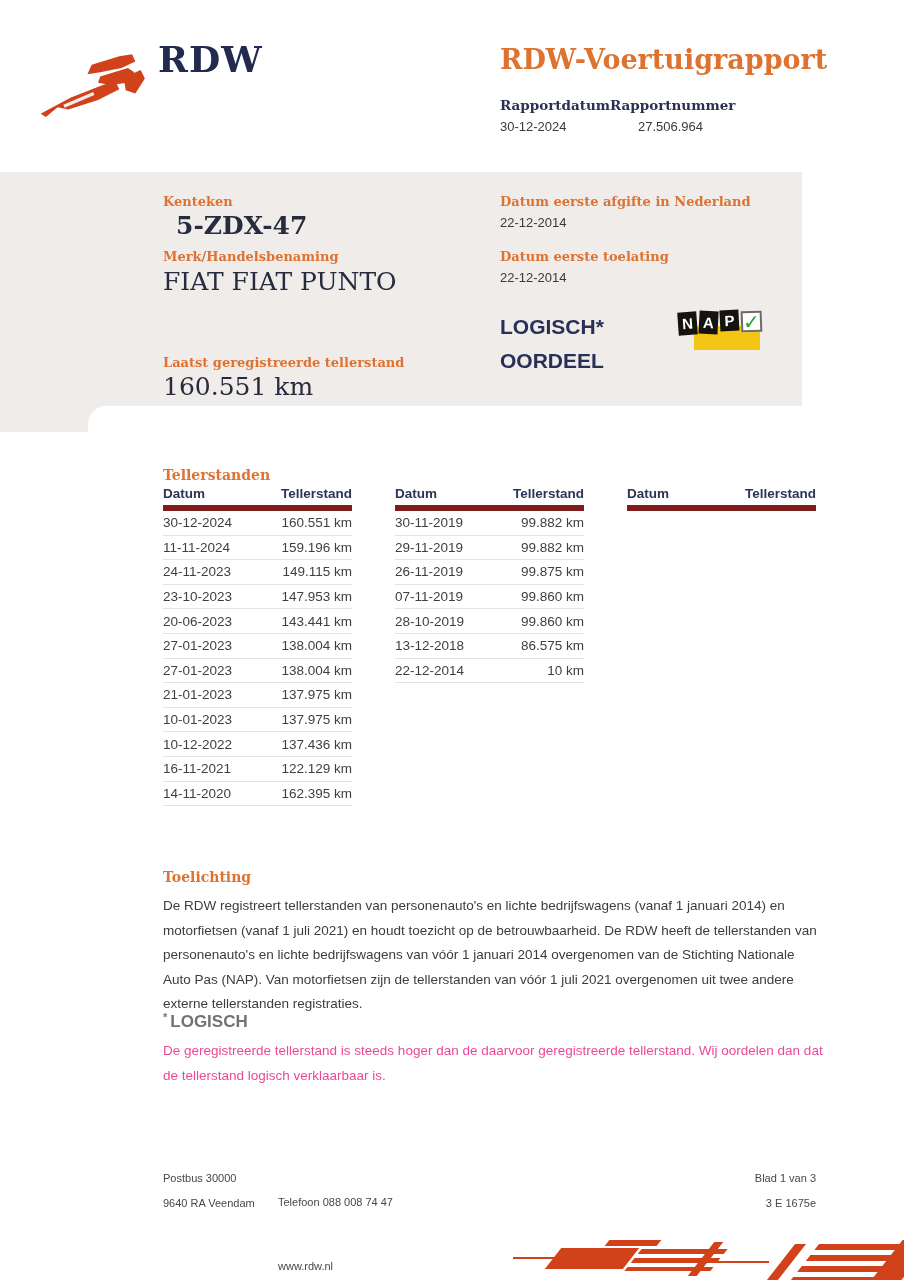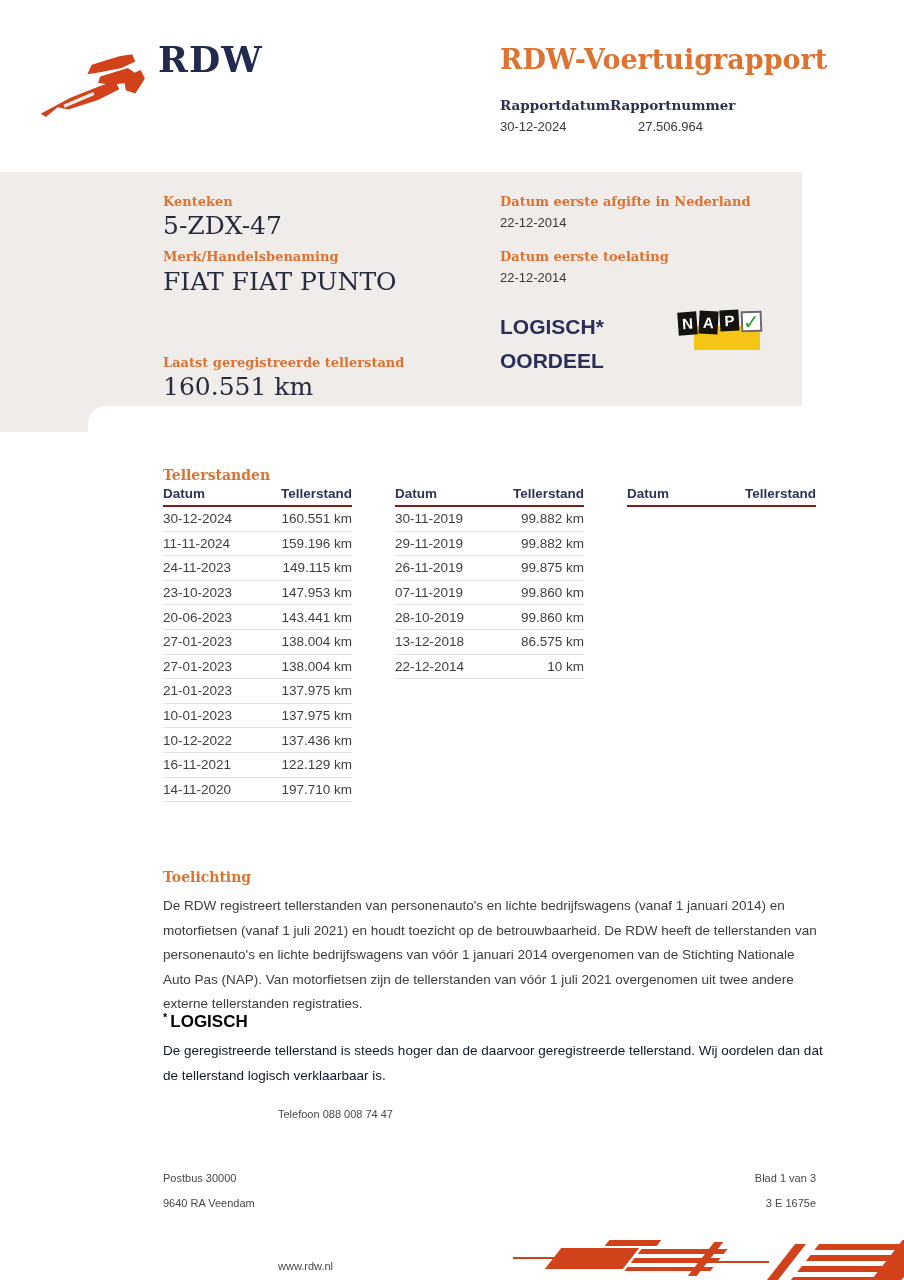--- a/index.html
+++ b/index.html
@@ -33,29 +33,29 @@
   .nap-tile.t3{transform:rotate(-3deg) translateY(-2px);height:21px;}
   .nap-check{width:21px;height:21px;background:#fff;border:2px solid #6b6b6b;box-sizing:border-box;
              display:flex;align-items:center;justify-content:center;transform:rotate(-2deg) translateY(-1px);
              color:#27A032;font-size:20px;font-weight:700;line-height:1;overflow:visible;}
 
   
   .section-title{font-size:14px;font-weight:700;color:#DD7231;}
   .tables{left:163px;top:486px;display:flex;gap:43px;}
   .tgroup{width:189px;}
   .thead{display:flex;justify-content:space-between;font-size:13.5px;font-weight:700;color:#2E3456;
-         padding-bottom:4px;border-bottom:2px solid #7f1d1d;}
+         padding-bottom:4px;border-bottom:6px solid #7f1d1d;}
   .trow{display:flex;justify-content:space-between;align-items:center;height:23.6px;
         font-size:13.5px;color:#3F3F3F;border-bottom:1px solid #E4E2E0;}
 
   
   .body-text{left:163px;top:894px;width:655px;font-size:13.5px;color:#3C3C3C;line-height:24.5px;}
-  .logisch-h{left:163px;top:1011px;font-size:17px;font-weight:700;color:#000000;}
+  .logisch-h{left:163px;top:1011px;font-size:17px;font-weight:700;color:#737373;}
   .logisch-h .star{font-size:11px;vertical-align:6px;margin-right:3px;}
-  .orange-text{left:163px;top:1038px;width:660px;font-size:13.5px;color:#0f172a;line-height:25px;}
+  .orange-text{left:163px;top:1038px;width:660px;font-size:13.5px;color:#ec4899;line-height:25px;}
 
   
   .footer-cell{font-size:11px;color:#474747;}
   .fr{text-align:right;width:120px;}
 
   
   .speed{left:505px;top:1238px;width:399px;height:42px;overflow:hidden;}
   .sp{position:absolute;background:#D2421A;}
   .skew{transform:skewX(-38deg);}
   .stripes-sm{background:repeating-linear-gradient(to bottom,#D2421A 0 5px,#ffffff 5px 9px);}
@@ -78,21 +78,21 @@
   </svg>
   <div class="abs serif logo-text">RDW</div>
 
   <div class="abs serif doc-title">RDW-Voertuigrapport</div>
   <div class="abs serif rpt-label" style="left:500px;top:97px;">Rapportdatum</div>
   <div class="abs serif rpt-label" style="left:610px;top:97px;">Rapportnummer</div>
   <div class="abs rpt-value" style="left:500px;top:119px;">30-12-2024</div>
   <div class="abs rpt-value" style="left:610px;top:119px;margin-left:28px;">27.506.964</div>
 
   <div class="abs serif band-label" style="left:163px;top:194px;">Kenteken</div>
-  <div class="abs serif band-value-lg" style="left:163px;top:211px;">5-ZDX-47</div>
+  <div class="abs serif band-value-lg" style="left:176px;top:211px;font-weight:bold;">5-ZDX-47</div>
   <div class="abs serif band-label" style="left:163px;top:249px;">Merk/Handelsbenaming</div>
   <div class="abs serif band-value-lg" style="left:163px;top:267px;">FIAT FIAT PUNTO</div>
   <div class="abs serif band-label" style="left:163px;top:355px;">Laatst geregistreerde tellerstand</div>
   <div class="abs serif band-value-lg" style="left:163px;top:372px;">160.551 km</div>
 
   <div class="abs serif band-label" style="left:500px;top:194px;">Datum eerste afgifte in Nederland</div>
   <div class="abs band-value-sm" style="left:500px;top:215px;">22-12-2014</div>
   <div class="abs serif band-label" style="left:500px;top:249px;">Datum eerste toelating</div>
   <div class="abs band-value-sm" style="left:500px;top:270px;">22-12-2014</div>
 
@@ -172,21 +172,21 @@
             <span>137.436 km</span>
           </div>
 
           <div class="trow">
             <span>16-11-2021</span>
             <span>122.129 km</span>
           </div>
 
           <div class="trow">
             <span>14-11-2020</span>
-            <span>197.710 km</span>
+            <span>162.395 km</span>
           </div>
 
         </div>
     </div>
     <div class="tgroup">
       <div class="thead">
         <span>Datum</span>
         <span>Tellerstand</span>
       </div>
       <div>
@@ -239,21 +239,21 @@
   </div>
 
   <div class="abs serif section-title" style="left:163px;top:869px;">Toelichting</div>
   <div class="abs body-text">De RDW registreert tellerstanden van personenauto's en lichte bedrijfswagens (vanaf 1 januari 2014) en motorfietsen (vanaf 1 juli 2021) en houdt toezicht op de betrouwbaarheid. De RDW heeft de tellerstanden van personenauto's en lichte bedrijfswagens van vóór 1 januari 2014 overgenomen van de Stichting Nationale Auto Pas (NAP). Van motorfietsen zijn de tellerstanden van vóór 1 juli 2021 overgenomen uit twee andere externe tellerstanden registraties.</div>
 
   <div class="abs logisch-h"><span class="star">*</span><span>LOGISCH</span></div>
   <div class="abs orange-text">De geregistreerde tellerstand is steeds hoger dan de daarvoor geregistreerde tellerstand. Wij oordelen dan dat de tellerstand logisch verklaarbaar is.</div>
 
   <div class="abs footer-cell" style="left:163px;top:1172px;">Postbus 30000</div>
   <div class="abs footer-cell" style="left:163px;top:1197px;">9640 RA Veendam</div>
-  <div class="abs footer-cell" style="left:278px;top:1108px;">Telefoon 088 008 74 47</div>
+  <div class="abs footer-cell" style="left:278px;top:1196px;">Telefoon 088 008 74 47</div>
   <div class="abs footer-cell" style="left:278px;top:1260px;">www.rdw.nl</div>
   <div class="abs footer-cell fr" style="left:696px;top:1172px;">Blad 1 van 3</div>
   <div class="abs footer-cell fr" style="left:696px;top:1197px;">3 E 1675e</div>
 
   <div class="abs speed">
     <div class="sp" style="left:8px;top:19px;width:62px;height:2px;"></div>
     <div class="sp skew" style="left:48px;top:10px;width:78px;height:21px;"></div>
     <div class="sp skew" style="left:102px;top:2px;width:52px;height:6px;"></div>
     <div class="sp skew stripes-sm" style="left:128px;top:11px;width:86px;height:22px;"></div>
     <div class="sp" style="left:212px;top:23px;width:52px;height:2px;"></div>

